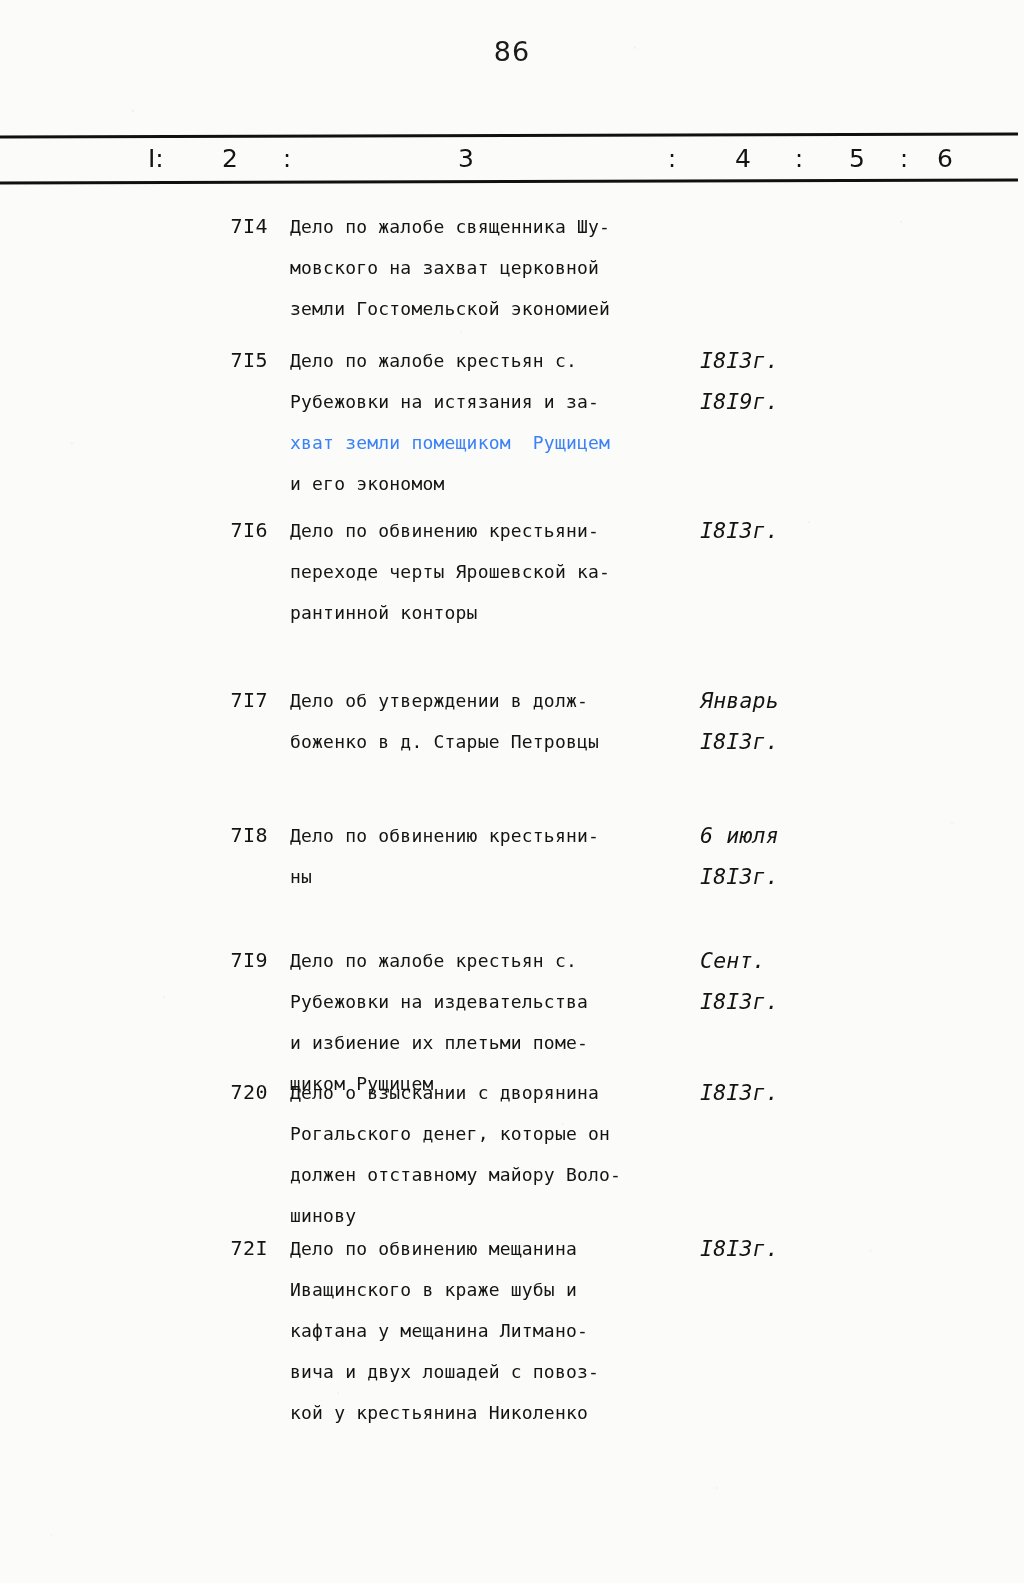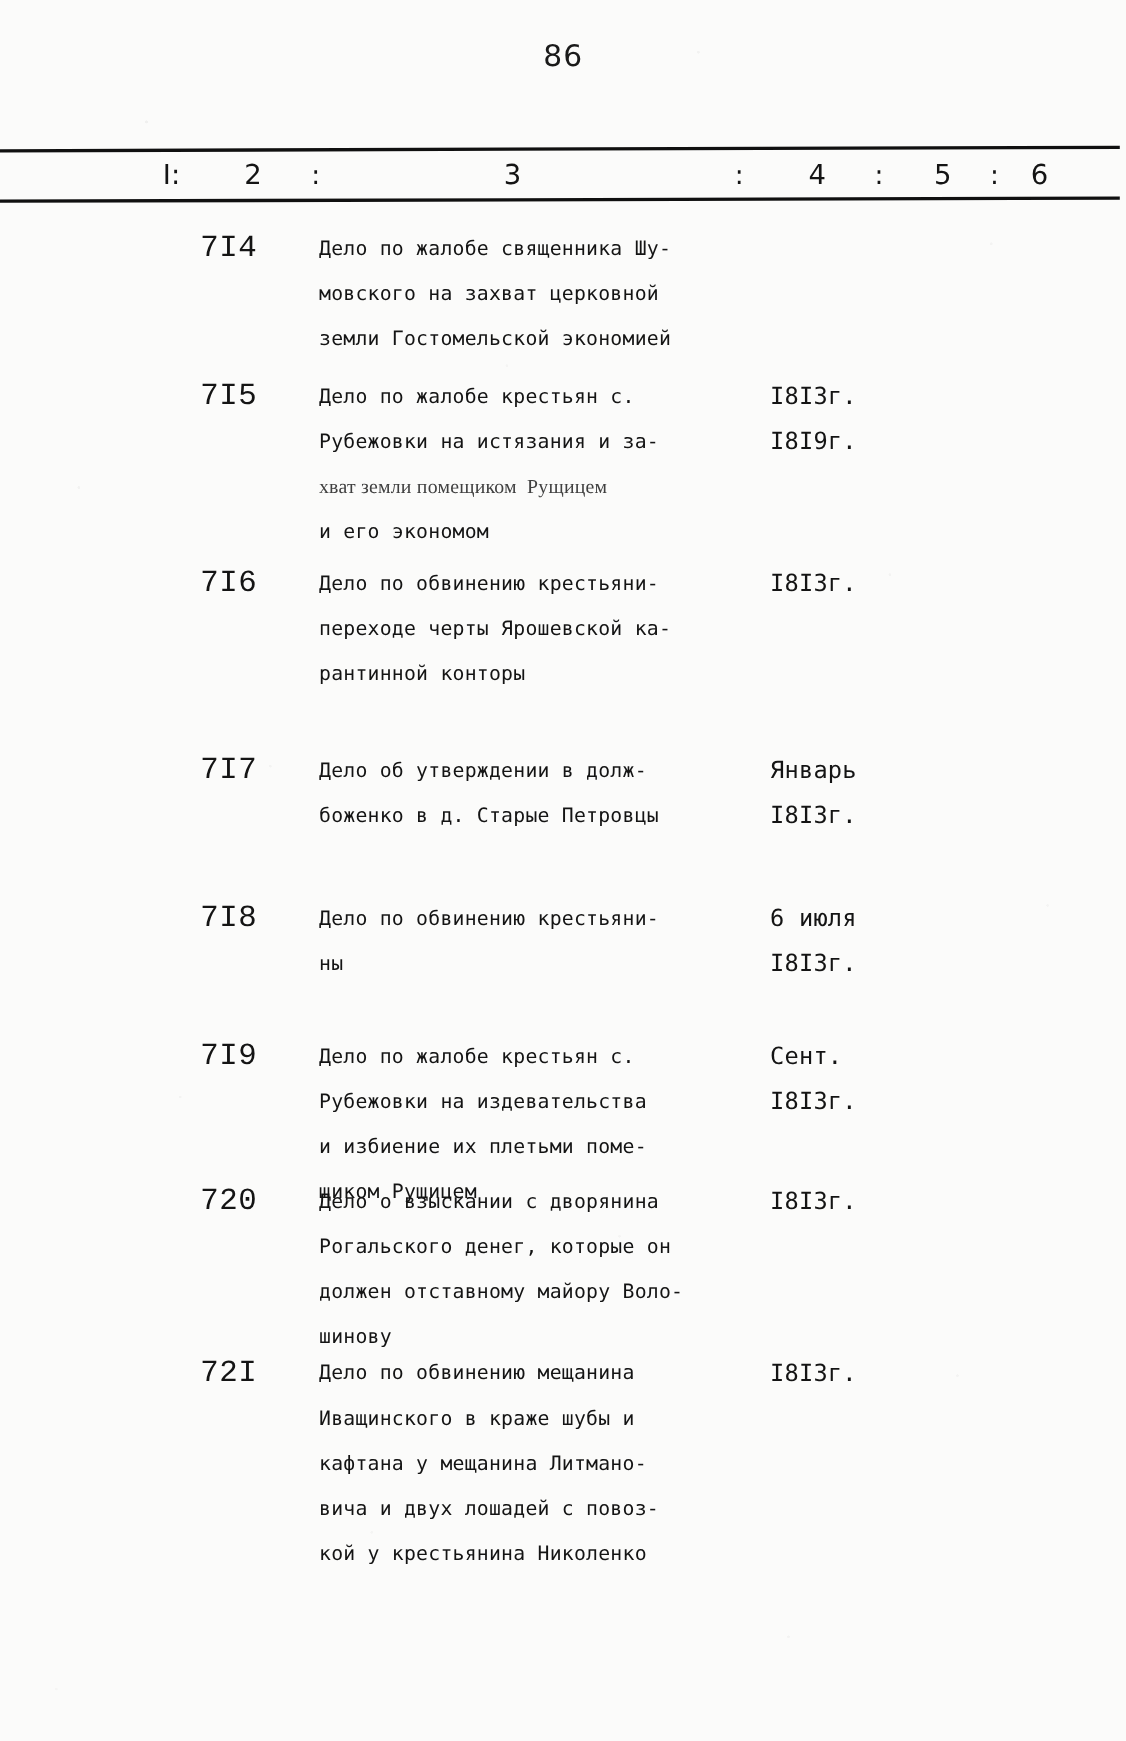--- a/index.html
+++ b/index.html
@@ -81,47 +81,47 @@
   
   .entry {
     position: absolute;
     left: 0;
     width: 1024px;
   }
   .cell-num {
     position: absolute;
     left: 148px;
     width: 120px;
-    text-align: center;
-    font-size: 28px;
+    text-align: right;
+    font-size: 20px;
     letter-spacing: 0.5px;
     line-height: 41px;
     white-space: nowrap;
-    font-family: Liberation Mono, monospace;
   }
   .cell-desc {
     position: absolute;
     left: 290px;
     width: 400px;
     font-size: 18px;
     line-height: 41px;
     letter-spacing: 0.2px;
     white-space: pre;
   }
   .cell-date {
     position: absolute;
     left: 700px;
     width: 190px;
     font-size: 21.5px;
     line-height: 41px;
     letter-spacing: 0.2px;
     white-space: pre;
+    font-style: italic;
   }
   .desc-line, .date-line { display: block; height: 41px; }
-  .desc-line.ink-faded { color: #404040; font-family: Liberation Serif, serif; }
+  .desc-line.ink-faded { color: #3b82f6; }
 </style>
 </head>
 <body>
 
 <div id="page">
 
   <div class="page-number">86</div>
 
   <div class="rule top"></div>
   <div class="rule bottom"></div>

